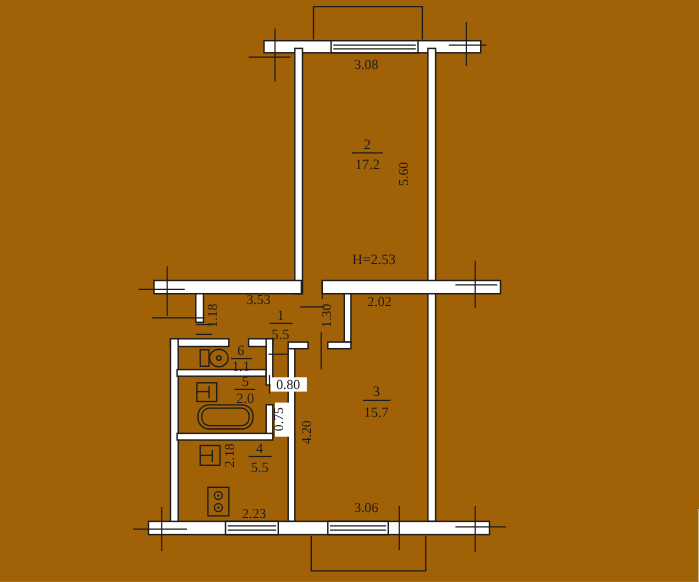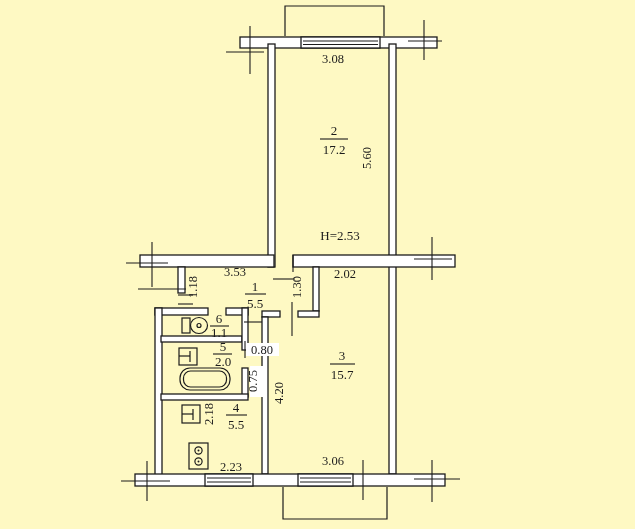--- a/index.html
+++ b/index.html
@@ -1,17 +1,17 @@
 <!DOCTYPE html>
 <html><head>
 <meta charset="utf-8">
 <style>
   html,body{margin:0;padding:0;background:#e9e9e7;}
   #stage{
-    position:relative;width:635px;height:529px;background:#fef9c3;
+    position:relative;width:635px;height:529px;background:#a16207;
     font-family:"Liberation Serif", serif;overflow:hidden;
   }
   svg text{
     fill:#1c1c1c;
     font-family:"Liberation Serif", serif;
     font-size:13px;
   }
   svg .small{font-size:12.5px;}
   .wall{fill:#ffffff;stroke:#1c1c1c;stroke-width:1.3;}
   .line{stroke:#1c1c1c;stroke-width:1.2;fill:none;}

